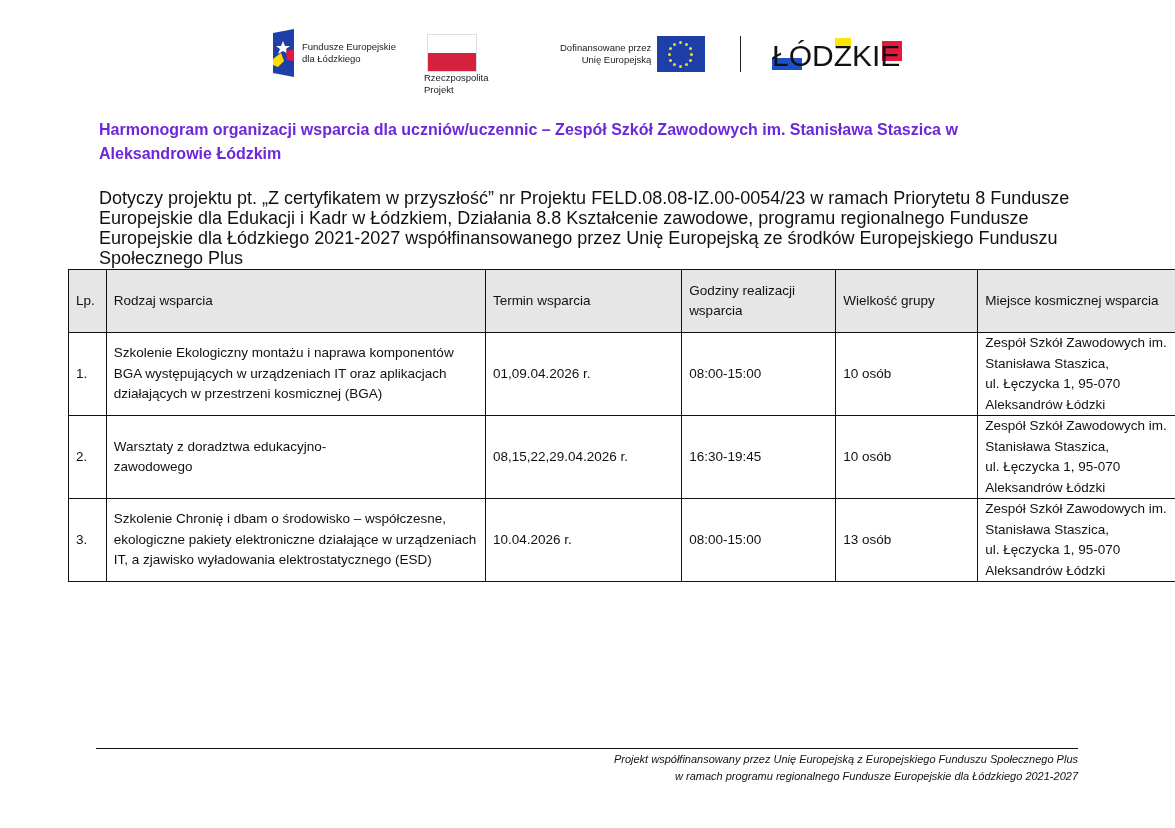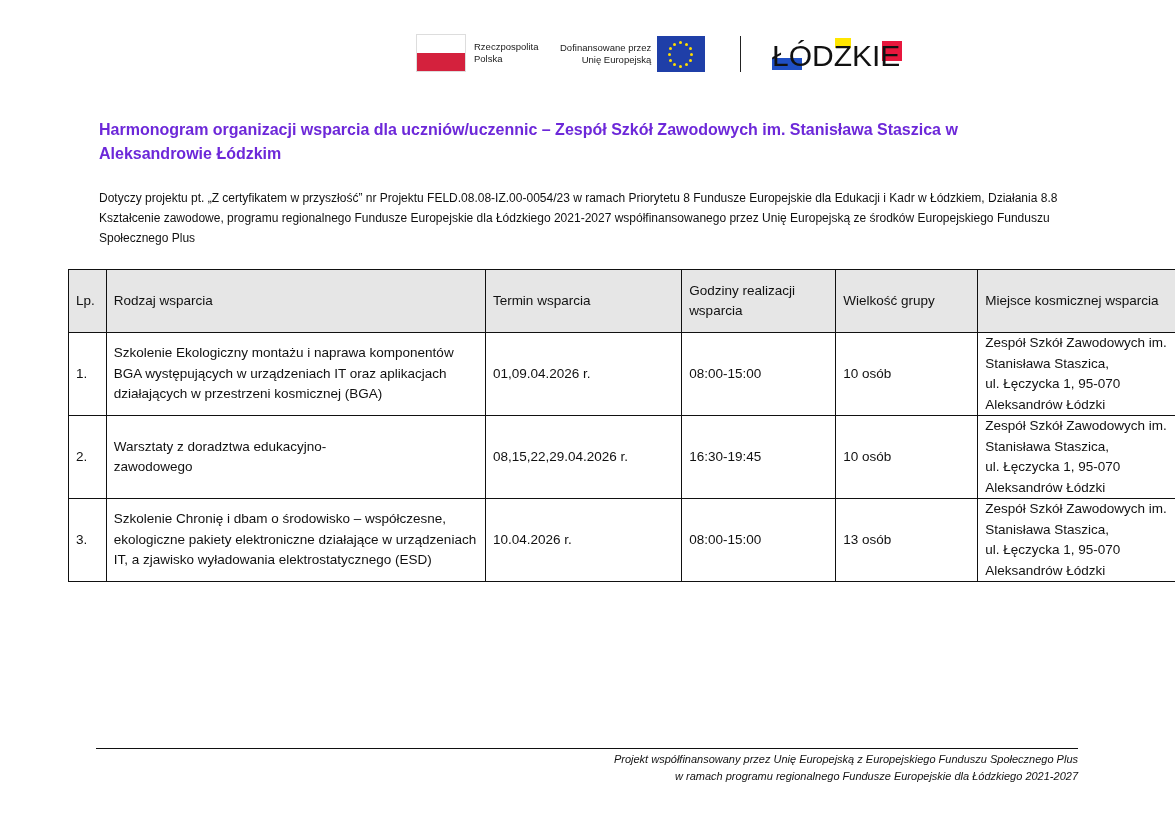--- a/index.html
+++ b/index.html
@@ -5,64 +5,76 @@
   html, body { margin:0; padding:0; background:#ffffff; }
   body { width:1175px; height:828px; position:relative; overflow:hidden;
          font-family:"Liberation Sans", "DejaVu Sans", sans-serif; color:#111; }
 
   
   .logo-bar { position:absolute; top:28px; left:270px; height:50px; width:640px; }
   .logo { position:absolute; display:flex; align-items:center; }
   .logo-fe { left:0; top:0; height:50px; }
   .fe-mark { width:26px; height:48px; position:relative; }
   .logo-text { font-size:9.5px; line-height:12px; margin-left:6px; color:#1a1a1a; }
-  .logo-pl { left:146px; top:6px; }
+  .logo-pl { left:146px; top:6px;flex-direction:column; }
   .pl-flag { width:50px; height:38px; border:1px solid #ddd; box-sizing:border-box; display:flex; flex-direction:column; }
   .pl-flag .w { flex:1; background:#fff; }
   .pl-flag .r { flex:1; background:#d4213d; }
   .logo-eu { left:290px; top:8px; }
   .eu-text { font-size:9.5px; line-height:12px; text-align:right; margin-right:6px; color:#1a1a1a; }
   .eu-flag { width:48px; height:36px; background:#1f3fa8; position:relative; }
   .eu-flag span { position:absolute; width:3px; height:3px; background:#ffdd00; border-radius:50%; }
   .logo-sep { left:470px; top:8px; width:1px; height:36px; background:#222; }
   .logo-lodz { left:502px; top:10px; width:130px; height:36px; }
   .lodz-blue { position:absolute; left:0; top:20px; width:30px; height:12px; background:#1f4fc4; }
   .lodz-yellow { position:absolute; left:63px; top:0; width:16px; height:10px; background:#ffe600; }
   .lodz-red { position:absolute; left:110px; top:3px; width:20px; height:20px; background:#e8173d; }
   .lodz-text { position:absolute; left:0; top:2px; font-size:30px; letter-spacing:0px; font-weight:normal; color:#111; line-height:32px; }
 
   
   .title { position:absolute; left:99px; top:118px; width:960px; font-size:16px; font-weight:bold; line-height:24px; color:#6d28d9; }
-  .intro { position:absolute; left:99px; top:188px; width:990px; font-size:12px; line-height:20px; color:#111; }
+  .intro { position:absolute; left:99px; top:188px; width:990px; font-size:18px; line-height:20px; color:#111; }
 
   
   table.schedule { position:absolute; left:68px; top:269px; width:1153px; border-collapse:collapse; font-size:13.5px; }
   table.schedule th, table.schedule td { border:1px solid #111; padding:0 7px; vertical-align:middle; text-align:left; line-height:20.5px; font-weight:normal; }
   table.schedule thead th { background:#e6e6e6; height:62px; }
   table.schedule tbody td { height:82px; }
   col.c1 { width:34px; } col.c2 { width:342px; } col.c3 { width:177px; }
   col.c4 { width:139px; } col.c5 { width:128px; } col.c6 { width:219px; }
 
   
   .footer-line { position:absolute; left:96px; top:748px; width:982px; height:1px; background:#111; }
   .footer { position:absolute; left:96px; top:751px; width:982px; text-align:right; font-size:11px; line-height:17px; font-style:italic; color:#111; }
 </style>
 </head>
 <body>
 
 <div class="logo-bar">
+  <div class="logo logo-fe">
+    <svg class="fe-mark" viewBox="0 0 26 48" width="26" height="48">
+      <polygon points="3,4 24,0 24,48 3,44" fill="#1f3fa8"></polygon>
+      <polygon points="13,12 15,17 20,17 16,20 18,25 13,22 8,25 10,20 6,17 11,17" fill="#ffffff"></polygon>
+      <polygon points="3,30 11,24 14,32 8,38 3,36" fill="#ffdd00"></polygon>
+      <polygon points="16,22 24,20 24,32 17,31" fill="#e8173d"></polygon>
+    </svg>
+    <div class="logo-text">
+      <div>Fundusze Europejskie</div>
+      <div>dla Łódzkiego</div>
+    </div>
+  </div>
 
   <div class="logo logo-pl">
     <div class="pl-flag">
         <div class="w"></div>
         <div class="r"></div>
       </div>
     <div class="logo-text" style="margin-left:8px;">
       <div>Rzeczpospolita</div>
-      <div>Polska</div>
+      <div>Projekt</div>
     </div>
   </div>
 
   <div class="logo logo-eu">
     <div class="eu-text">
       <div>Dofinansowane przez</div>
       <div>Unię Europejską</div>
     </div>
     <div class="eu-flag">
       <span style="left:22px;top:5px"></span>

